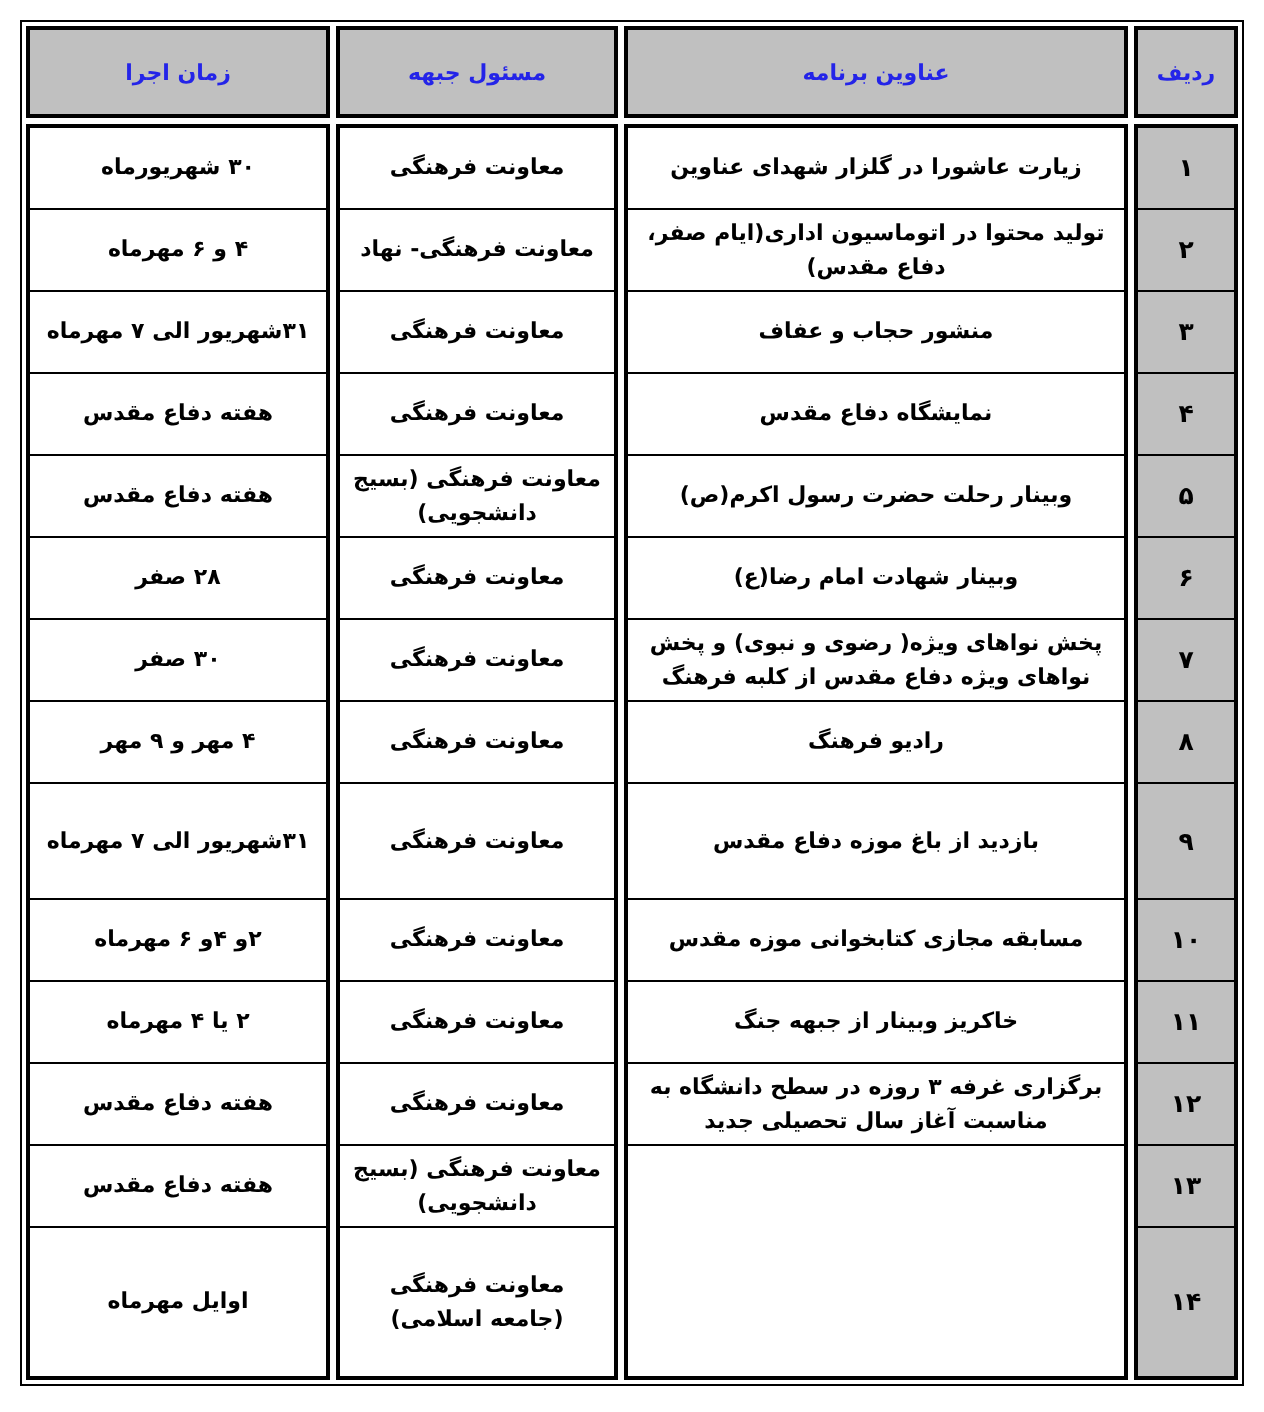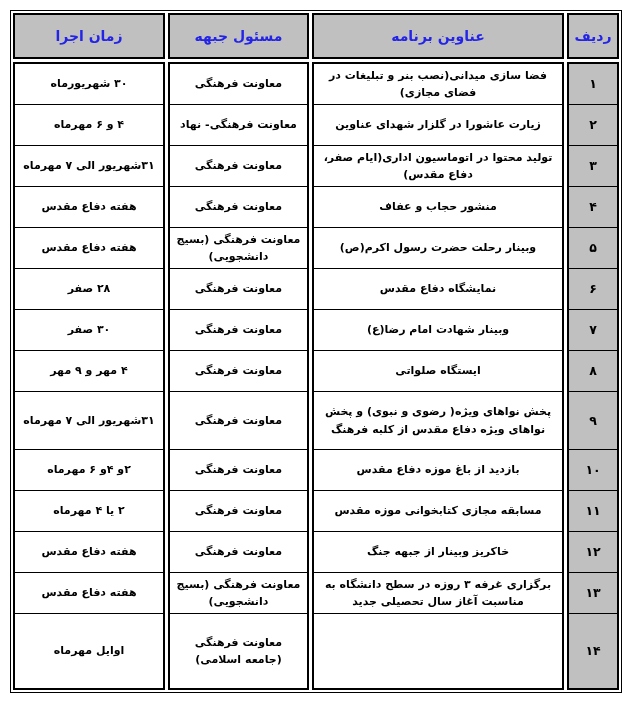--- a/index.html
+++ b/index.html
@@ -28,21 +28,21 @@
     display: grid;
     grid-template-columns: 52px 252px 141px 152px; 
     grid-template-rows: 46px auto;
     gap: 3px;
   }
   .hcell {
     box-sizing: border-box;
     border: 2px solid #000;
     background: #C0C0C0;
     color: #2424E8;
-    font-size: 14px;
+    font-size: 11px;
     font-weight: bold;
     display: flex;
     align-items: center;
     justify-content: center;
     text-align: center;
   }
   .colbox {
     box-sizing: border-box;
     border: 2px solid #000;
     display: flex;
@@ -91,29 +91,28 @@
         <div class="cell">۸</div>
         <div class="cell">۹</div>
         <div class="cell">۱۰</div>
         <div class="cell">۱۱</div>
         <div class="cell">۱۲</div>
         <div class="cell">۱۳</div>
         <div class="cell">۱۴</div>
       </div>
 
       <div class="colbox">
-        <div class="cell">فضا سازی میدانی(نصب بنر و تبلیغات در  فضای مجازی)</div>
         <div class="cell">زیارت عاشورا در گلزار شهدای عناوین</div>
         <div class="cell">تولید محتوا در اتوماسیون اداری(ایام صفر، دفاع مقدس)</div>
         <div class="cell">منشور حجاب و عفاف</div>
+        <div class="cell">نمایشگاه دفاع مقدس</div>
         <div class="cell">وبینار رحلت حضرت رسول اکرم(ص)</div>
-        <div class="cell">نمایشگاه دفاع مقدس</div>
         <div class="cell">وبینار  شهادت امام رضا(ع)</div>
-        <div class="cell">ایستگاه صلواتی</div>
         <div class="cell">پخش نواهای ویژه( رضوی و نبوی) و پخش نواهای ویژه دفاع مقدس از کلبه فرهنگ</div>
+        <div class="cell">رادیو فرهنگ</div>
         <div class="cell">بازدید از باغ موزه دفاع مقدس</div>
         <div class="cell">مسابقه مجازی کتابخوانی موزه مقدس</div>
         <div class="cell">خاکریز وبینار از جبهه جنگ</div>
         <div class="cell">برگزاری غرفه ۳ روزه در سطح دانشگاه به مناسبت آغاز سال تحصیلی جدید</div>
       </div>
 
       <div class="colbox">
         <div class="cell">معاونت فرهنگی</div>
         <div class="cell">معاونت فرهنگی- نهاد</div>
         <div class="cell">معاونت فرهنگی</div>

